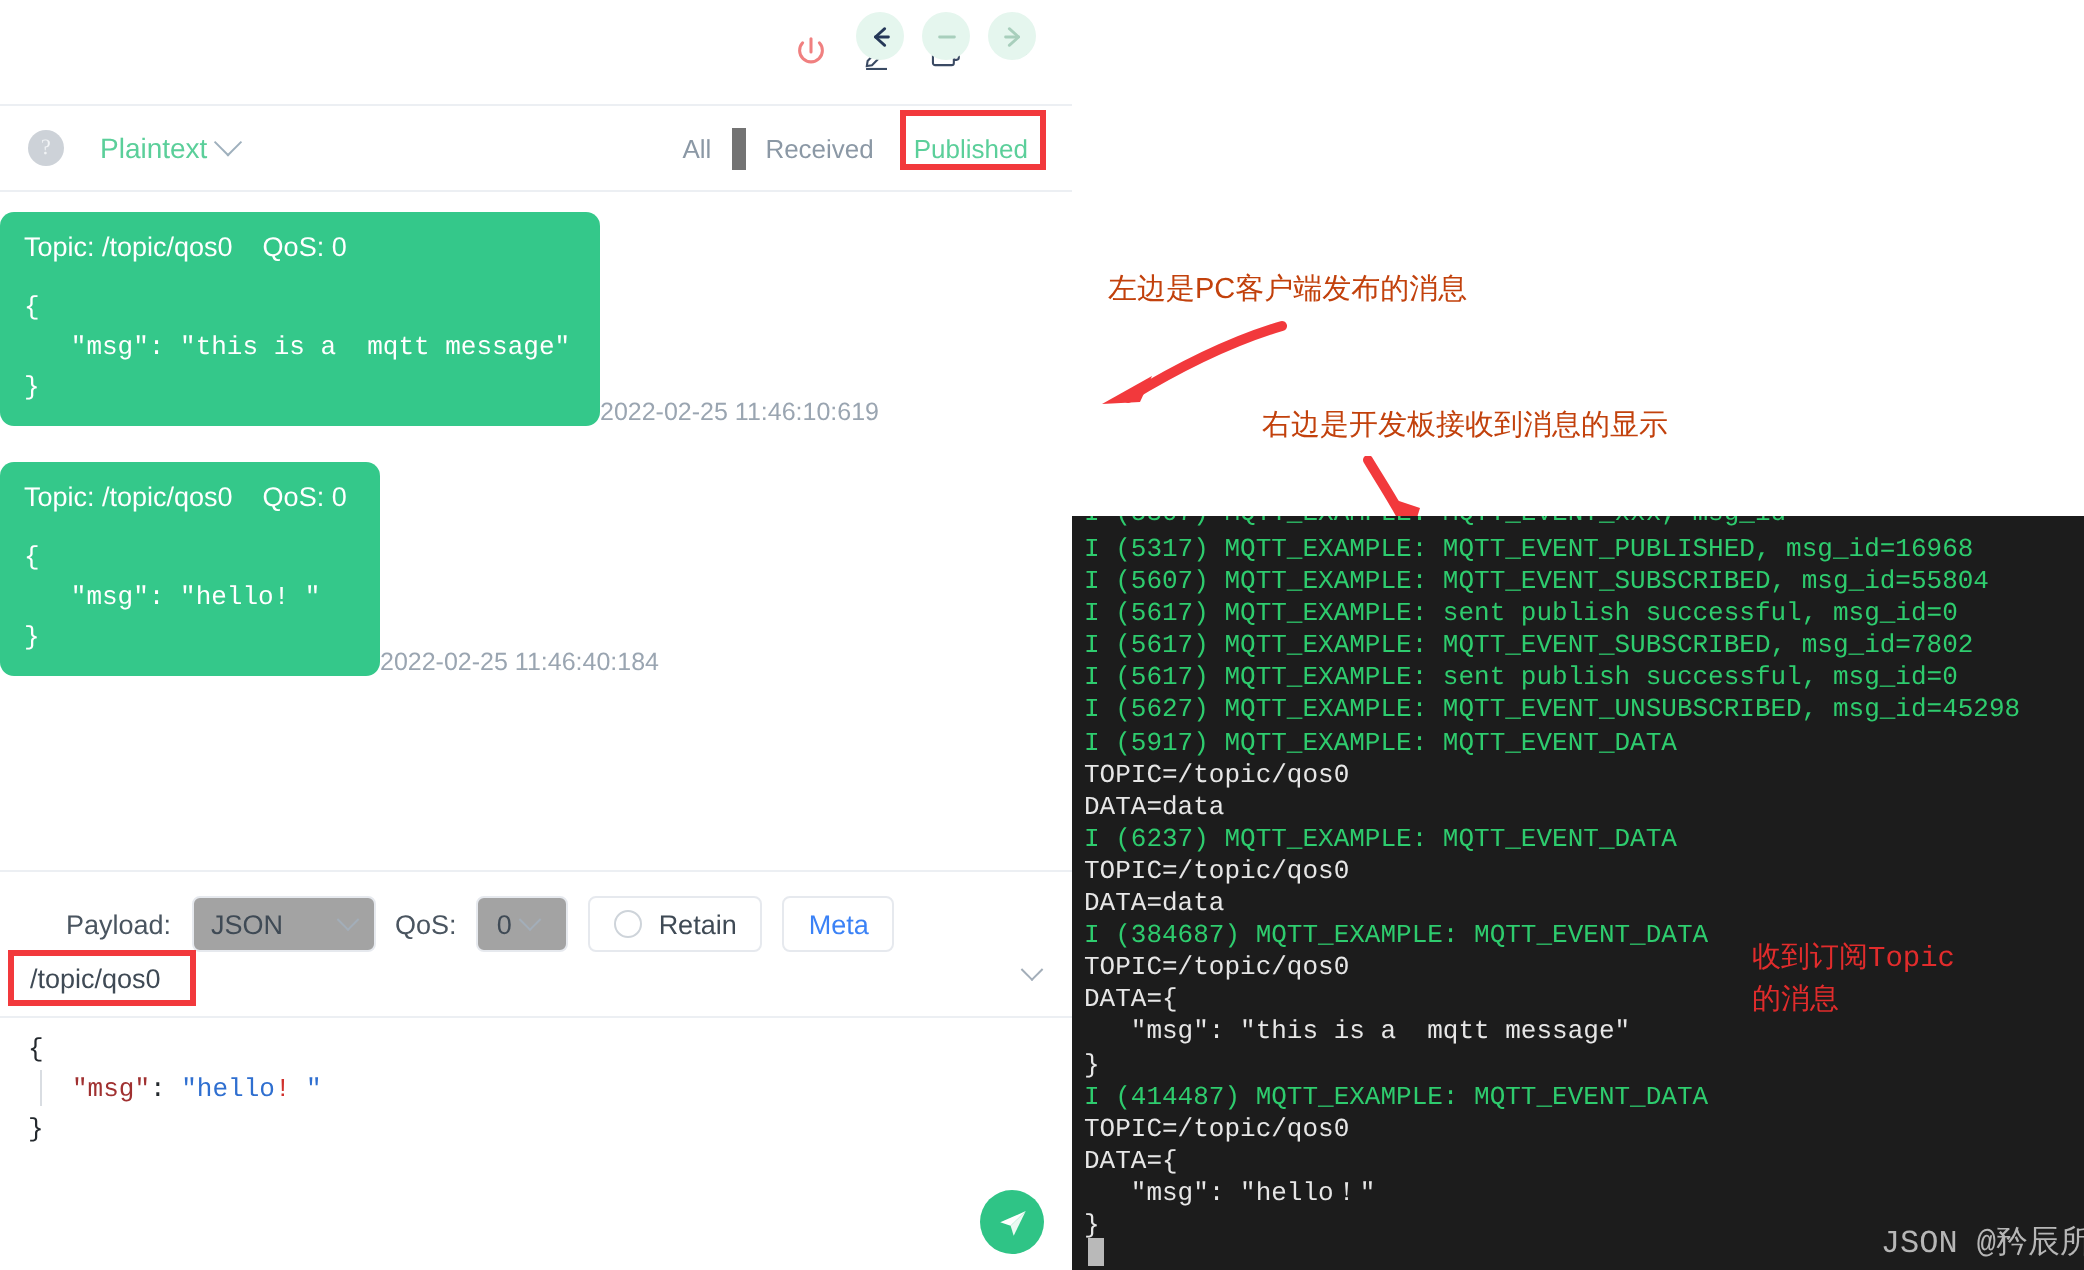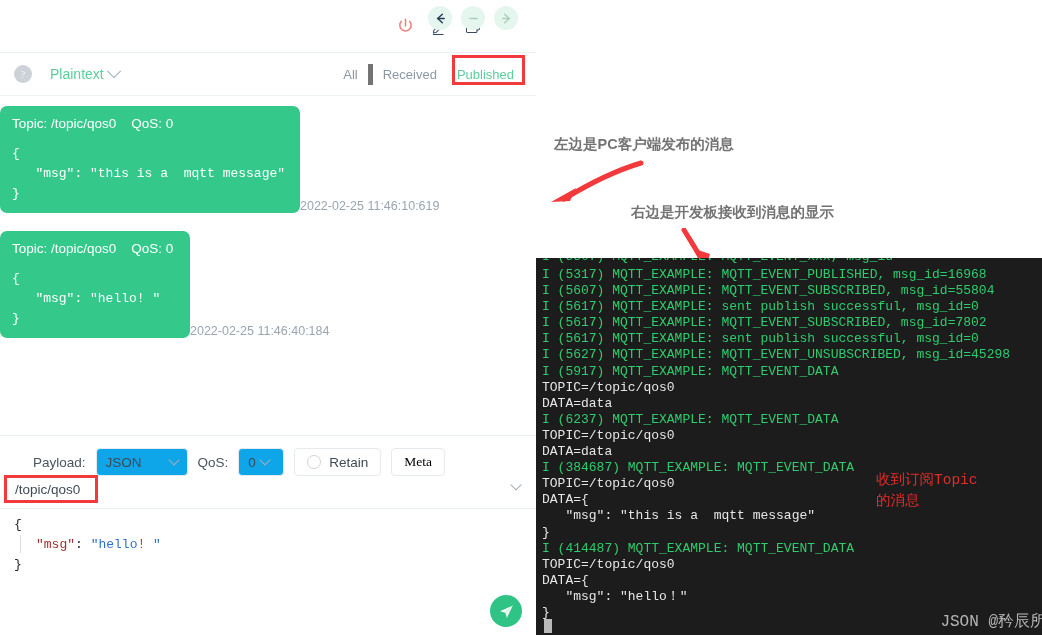--- a/index.html
+++ b/index.html
@@ -85,21 +85,21 @@
     gap: 0px;
     position: relative;
   }
   .ftab {
     font-size: 13px;
     color: #8b98a5;
     padding: 3px 10px;
     cursor: pointer;
     white-space: nowrap;
   }
-  .ftab.sep { border-left: 5px solid #737373; }
+  .ftab.sep { border-left: 7px solid #737373; }
   .ftab.active { color: #5bcf9a; }
   #published-box {
     position: absolute;
     left: 119px; top: -9px;
     width: 73px; height: 30px;
     border: 3px solid #f2393c;
     box-sizing: border-box;
     pointer-events: none;
   }
 
@@ -169,21 +169,21 @@
   }
   .sel-box {
     border: 1px solid #e6e9ee;
     border-radius: 4px;
     height: 28px;
     display: flex; align-items: center;
     padding: 0 9px;
     gap: 18px;
     font-size: 13.5px;
     color: #3f4a55;
-    background: #0ea5e9;
+    background: #a3a3a3;
     cursor: pointer;
     box-sizing: border-box;
   }
   .sel-box.wide { width: 92px; justify-content: space-between; }
   .sel-box.narrow { width: 46px; gap: 5px; }
   .chev-sm {
     width: 7px; height: 7px;
     border-right: 1.4px solid #a3aeb9;
     border-bottom: 1.4px solid #a3aeb9;
     transform: rotate(45deg) translate(-1.5px,-1.5px);
@@ -200,21 +200,21 @@
     color: #3f4a55;
     background: #fff;
     cursor: pointer;
     box-sizing: border-box;
   }
   .radio-o {
     width: 12px; height: 12px;
     border: 1px solid #ced4da;
     border-radius: 50%;
   }
-  .pill.disabled { color: #000000; font-family: Liberation Serif, serif; }
+  .pill.disabled { color: #3b82f6; }
 
   
   #topic-row {
     position: absolute;
     left: 0; top: 474px;
     width: 536px; height: 34px;
   }
   #topic-input {
     position: absolute;
     left: 4px; top: 1px;
@@ -288,24 +288,23 @@
   
   #annot-area {
     position: absolute;
     left: 536px; top: 0;
     width: 506px; height: 265px;
     background: #ffffff;
     overflow: hidden;
   }
   .annot-text {
     position: absolute;
-    color: #737373;
+    color: #c2410c;
     font-size: 14.5px;
     white-space: nowrap;
-    font-weight: bold;
   }
 
   
   #terminal {
     position: absolute;
     left: 536px; top: 265px;
     width: 540px; height: 370px;
     background: #1c1c1c;
     overflow: hidden;
     font-family: "Liberation Mono", monospace;

